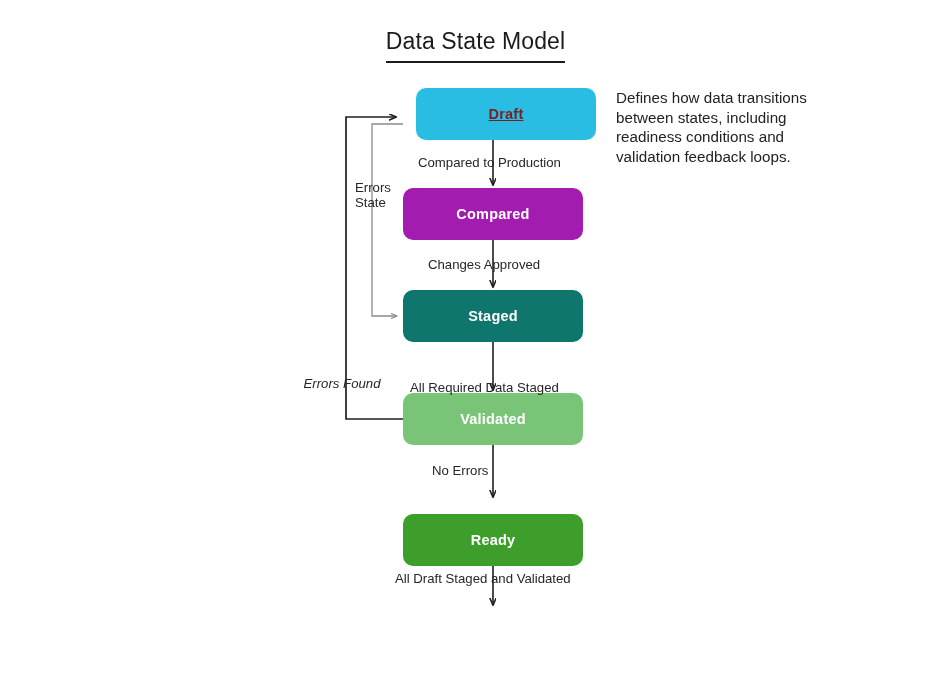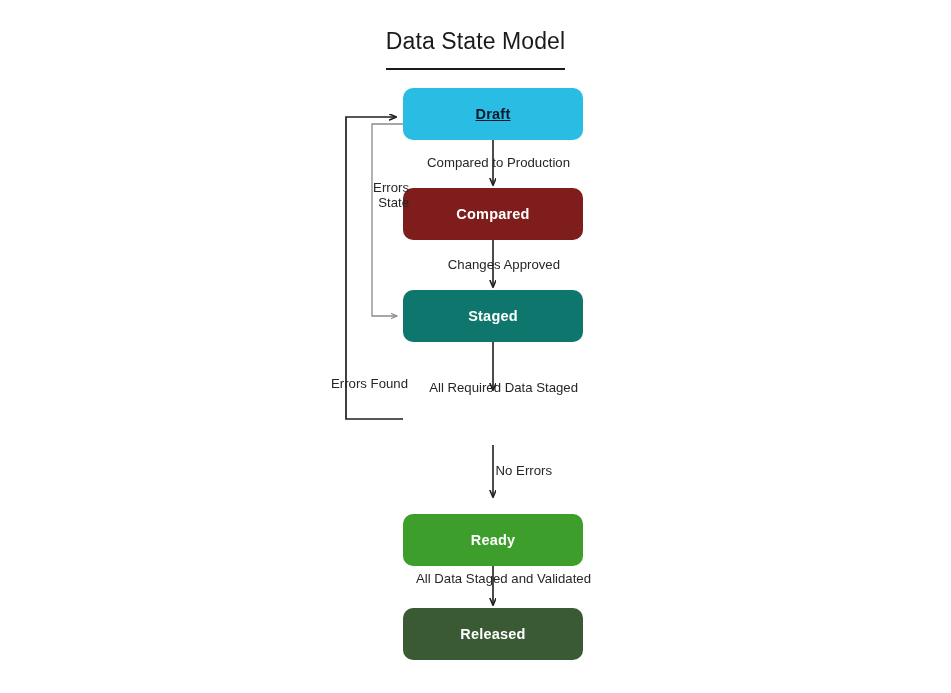--- a/index.html
+++ b/index.html
@@ -28,21 +28,21 @@
     width: 951px;
     text-align: center;
     font-size: 23px;
     font-weight: 400;
     color: #1b1b1b;
     letter-spacing: 0.1px;
     white-space: nowrap;
   }
   #diagram-title .ul {
     border-bottom: 2px solid #1b1b1b;
-    padding-bottom: 14px;
+    padding-bottom: 7px;
   }
   
   #description {
     position: absolute;
     left: 616px;
     top: 88px;
     width: 230px;
     font-size: 15.2px;
     line-height: 19.6px;
     color: #222222;
@@ -68,34 +68,35 @@
     font-weight: bold;
     letter-spacing: 0.2px;
     box-sizing: border-box;
   }
   
   .edge-label {
     position: absolute;
     font-size: 13.2px;
     color: #262626;
     white-space: nowrap;
-    text-align: right;
+    text-align: left;
     line-height: 15px;
   }
   .edge-label.two-line { white-space: normal; width: 54px; margin-left: 8px; }
 </style>
 </head>
 <body>
 
 <div id="stage">
 
   <div id="diagram-title" style="color: rgb(27, 27, 27);">
     <span class="ul">Data State Model</span>
   </div>
 
+  <div id="description" style="color: rgb(34, 34, 34);">Defines how data transitions between states, including readiness conditions and validation feedback loops.</div>
 
   <svg id="edges" viewBox="0 0 951 693" width="951" height="693" xmlns="http://www.w3.org/2000/svg">
     <defs>
       <marker id="arrow-dark" markerWidth="9" markerHeight="9" refX="7.2" refY="3.4" orient="auto" markerUnits="userSpaceOnUse">
         <path d="M0.6,0.4 L7.6,3.4 L0.6,6.4" fill="none" stroke="#1f1f1f" stroke-width="1.5" stroke-linecap="round" stroke-linejoin="round"></path>
       </marker>
       <marker id="arrow-light" markerWidth="8" markerHeight="8" refX="6.4" refY="3" orient="auto" markerUnits="userSpaceOnUse">
         <path d="M0.6,0.4 L6.6,3 L0.6,5.6" fill="none" stroke="#8a8a8a" stroke-width="1.1" stroke-linecap="round" stroke-linejoin="round"></path>
       </marker>
     </defs>
@@ -108,51 +109,51 @@
 
     <line x1="493" y1="445" x2="493" y2="497" stroke="#1f1f1f" stroke-width="1.6" marker-end="url(#arrow-dark)"></line>
 
     <line x1="493" y1="552" x2="493" y2="605" stroke="#1f1f1f" stroke-width="1.6" marker-end="url(#arrow-dark)"></line>
 
     <path d="M403,419 L346,419 L346,117 L396,117" fill="none" stroke="#1f1f1f" stroke-width="1.7" marker-end="url(#arrow-dark)"></path>
 
     <path d="M403,124 L372,124 L372,316 L397,316" fill="none" stroke="#8a8a8a" stroke-width="1.3" marker-end="url(#arrow-light)"></path>
   </svg>
 
-  <div class="node" id="node-draft" style="left: 403px; top: 88px; background: rgb(41, 189, 228); color: #0f172a; text-decoration: underline;">
+  <div class="node" id="node-draft" style="left: 416px; top: 88px; background: rgb(41, 189, 228); color: #7f1d1d; text-decoration: underline;">
     <span>Draft</span>
   </div>
 
-  <div class="node" id="node-compared" style="left: 403px; top: 188px; background: #7f1d1d; color: rgb(255, 255, 255);">
+  <div class="node" id="node-compared" style="left: 403px; top: 188px; background: #a21caf; color: rgb(255, 255, 255);">
     <span>Compared</span>
   </div>
 
   <div class="node" id="node-staged" style="left: 403px; top: 290px; background: #0f766e; color: rgb(255, 255, 255);">
     <span>Staged</span>
   </div>
 
+  <div class="node" id="node-validated" style="left: 403px; top: 393px; background: rgb(121, 196, 119); color: rgb(255, 255, 255);">
+    <span>Validated</span>
+  </div>
 
   <div class="node" id="node-ready" style="left: 403px; top: 500px; background: rgb(61, 158, 43); color: rgb(255, 255, 255); margin-top: 14px;">
     <span>Ready</span>
   </div>
 
-  <div class="node" id="node-released" style="left: 403px; top: 608px; background: rgb(58, 90, 51); color: rgb(255, 255, 255);">
-    <span>Released</span>
-  </div>
 
   <div class="edge-label" style="left:418px; top:155px; width:152px;">Compared to Production</div>
 
   <div class="edge-label" style="left:428px; top:257px; width:132px;">Changes Approved</div>
 
   <div class="edge-label" style="left:410px; top:360px; width:168px;margin-top:20px;">All Required Data Staged</div>
 
   <div class="edge-label" style="left:432px; top:463px; width:120px;">No Errors</div>
 
-  <div class="edge-label" style="left:395px; top:571px; width:196px;">All Data Staged and Validated</div>
+  <div class="edge-label" style="left:395px; top:571px; width:196px;">All Draft Staged and Validated</div>
 
-  <div class="edge-label" style="left:308px; top:376px; width:100px; text-align:right;">Errors Found</div>
+  <div class="edge-label" style="left:292px; top:376px; width:100px; text-align:center;font-style:italic;">Errors Found</div>
 
   <div class="edge-label two-line" style="left:347px; top:180px;">
     <div>Errors</div>
     <div>State</div>
   </div>
 
 </div>
 
 </body></html>

